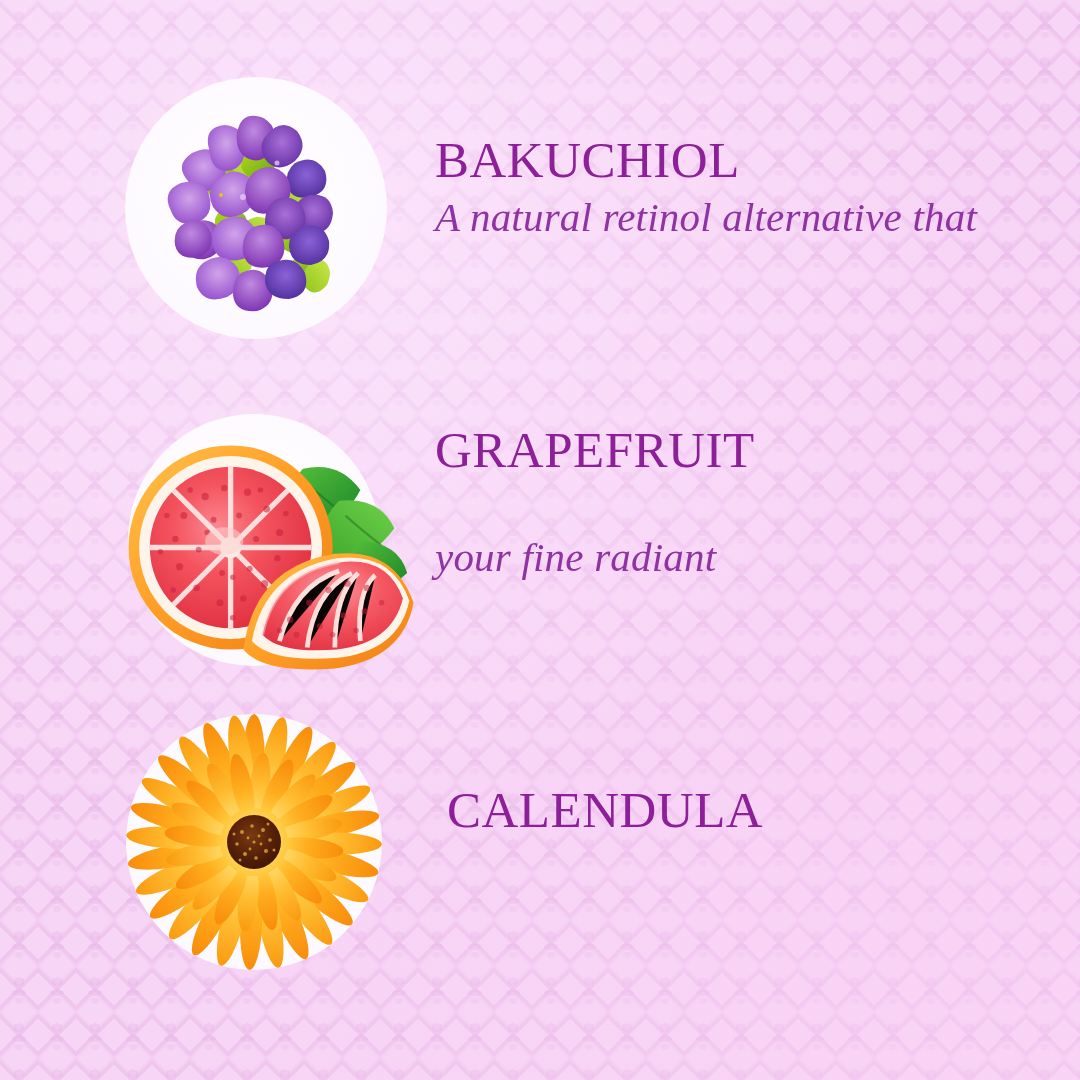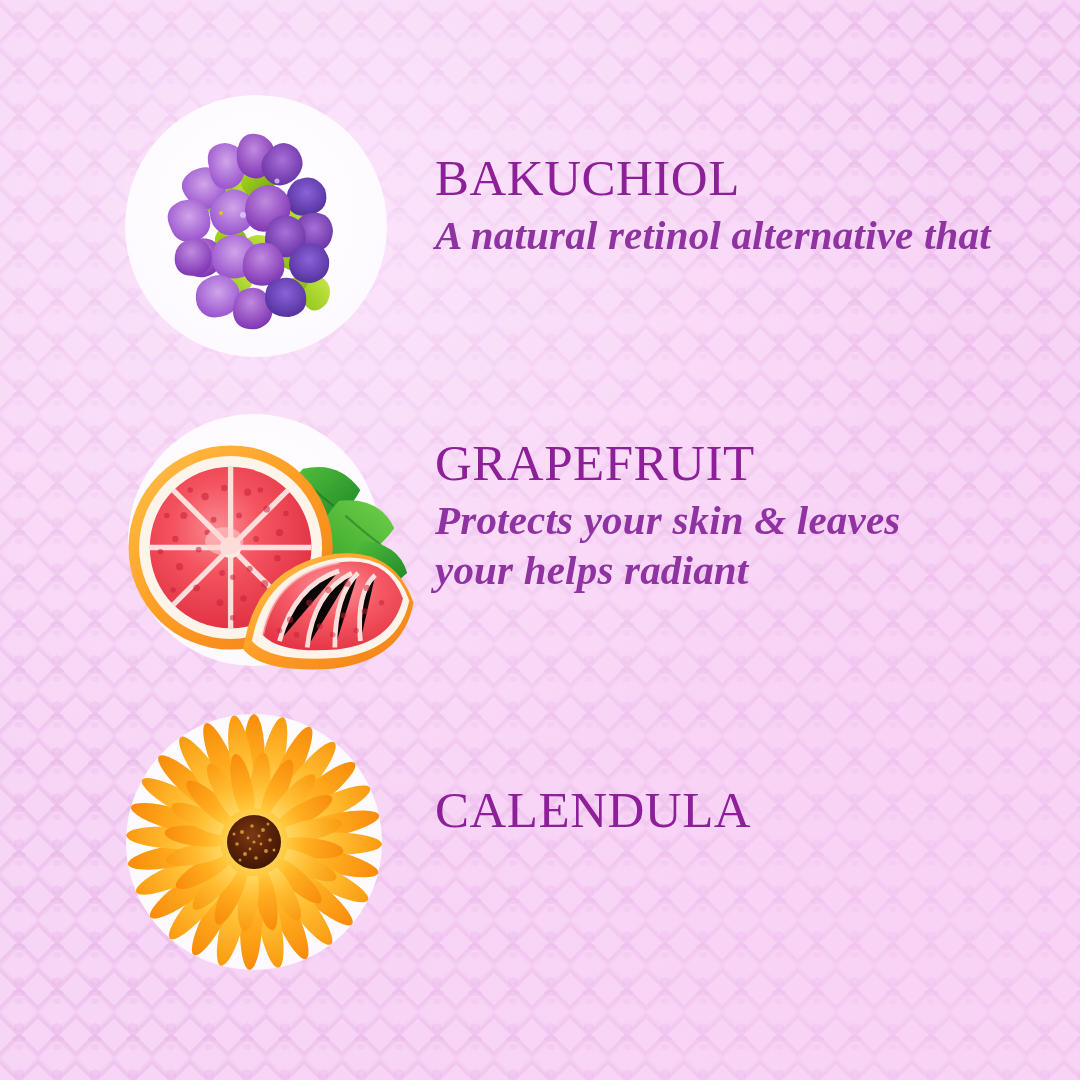--- a/index.html
+++ b/index.html
@@ -69,21 +69,21 @@
   .rows {
     position: absolute;
     inset: 0;
   }
 
   .row {
     position: absolute;
     left: 0;
     width: 1080px;
   }
-  .row-1 { top: 95px;  height: 275px; }
+  .row-1 { top: 77px;  height: 275px; }
   .row-2 { top: 408px; height: 272px; }
   .row-3 { top: 708px; height: 272px; }
 
   
   .media {
     position: absolute;
     left: 125px;
     top: 0;
     width: 262px;
     height: 262px;
@@ -105,38 +105,38 @@
   }
   .art svg { position: absolute; overflow: visible; }
 
   
   .text-col {
     position: absolute;
     left: 435px;
     width: 600px;
   }
   .r1-text { top: 58px; }
-  .r2-text { top: 30px; }
-  .r3-text { top: 77px; }
+  .r2-text { top: 17px; }
+  .r3-text { top: 77px; margin-left: 12px; }
 
   .ingredient-title {
     font-family: "Liberation Serif", serif;
     font-weight: 400;
     font-size: 51px;
     line-height: 1.0;
     letter-spacing: 0.5px;
     color: #8d2098;
     margin: 0 0 6px 0;
     white-space: nowrap;
   }
 
   .ingredient-desc {
     font-family: "Liberation Serif", serif;
     font-style: italic;
-    font-weight: 700;
+    font-weight: 400;
     font-size: 41px;
     line-height: 1.22;
     letter-spacing: 0.2px;
     color: #8f32a2;
     margin: 0;
   }
 </style>
 </head>
 <body>
 
@@ -349,22 +349,22 @@
               </g>
               <path d="M134 200 q12 -58 72 -68" stroke="#ffd6d2" stroke-width="3" fill="none" opacity="0.5"></path>
             </g>
           </svg>
         </div>
       </div>
 
       <div class="text-col r2-text">
         <h2 class="ingredient-title">GRAPEFRUIT</h2>
         <p class="ingredient-desc">
-          <span>Protects your skin &amp; leaves</span><br>
-          <span>your helps radiant</span>
+          <br>
+          <span>your fine radiant</span>
         </p>
       </div>
     </div>
 
     <div class="row row-3">
 
       <div class="media media-3">
         <div class="circle-plate"></div>
         <div class="art">
           <svg width="256" height="256" viewBox="0 0 256 256" xmlns="http://www.w3.org/2000/svg">

